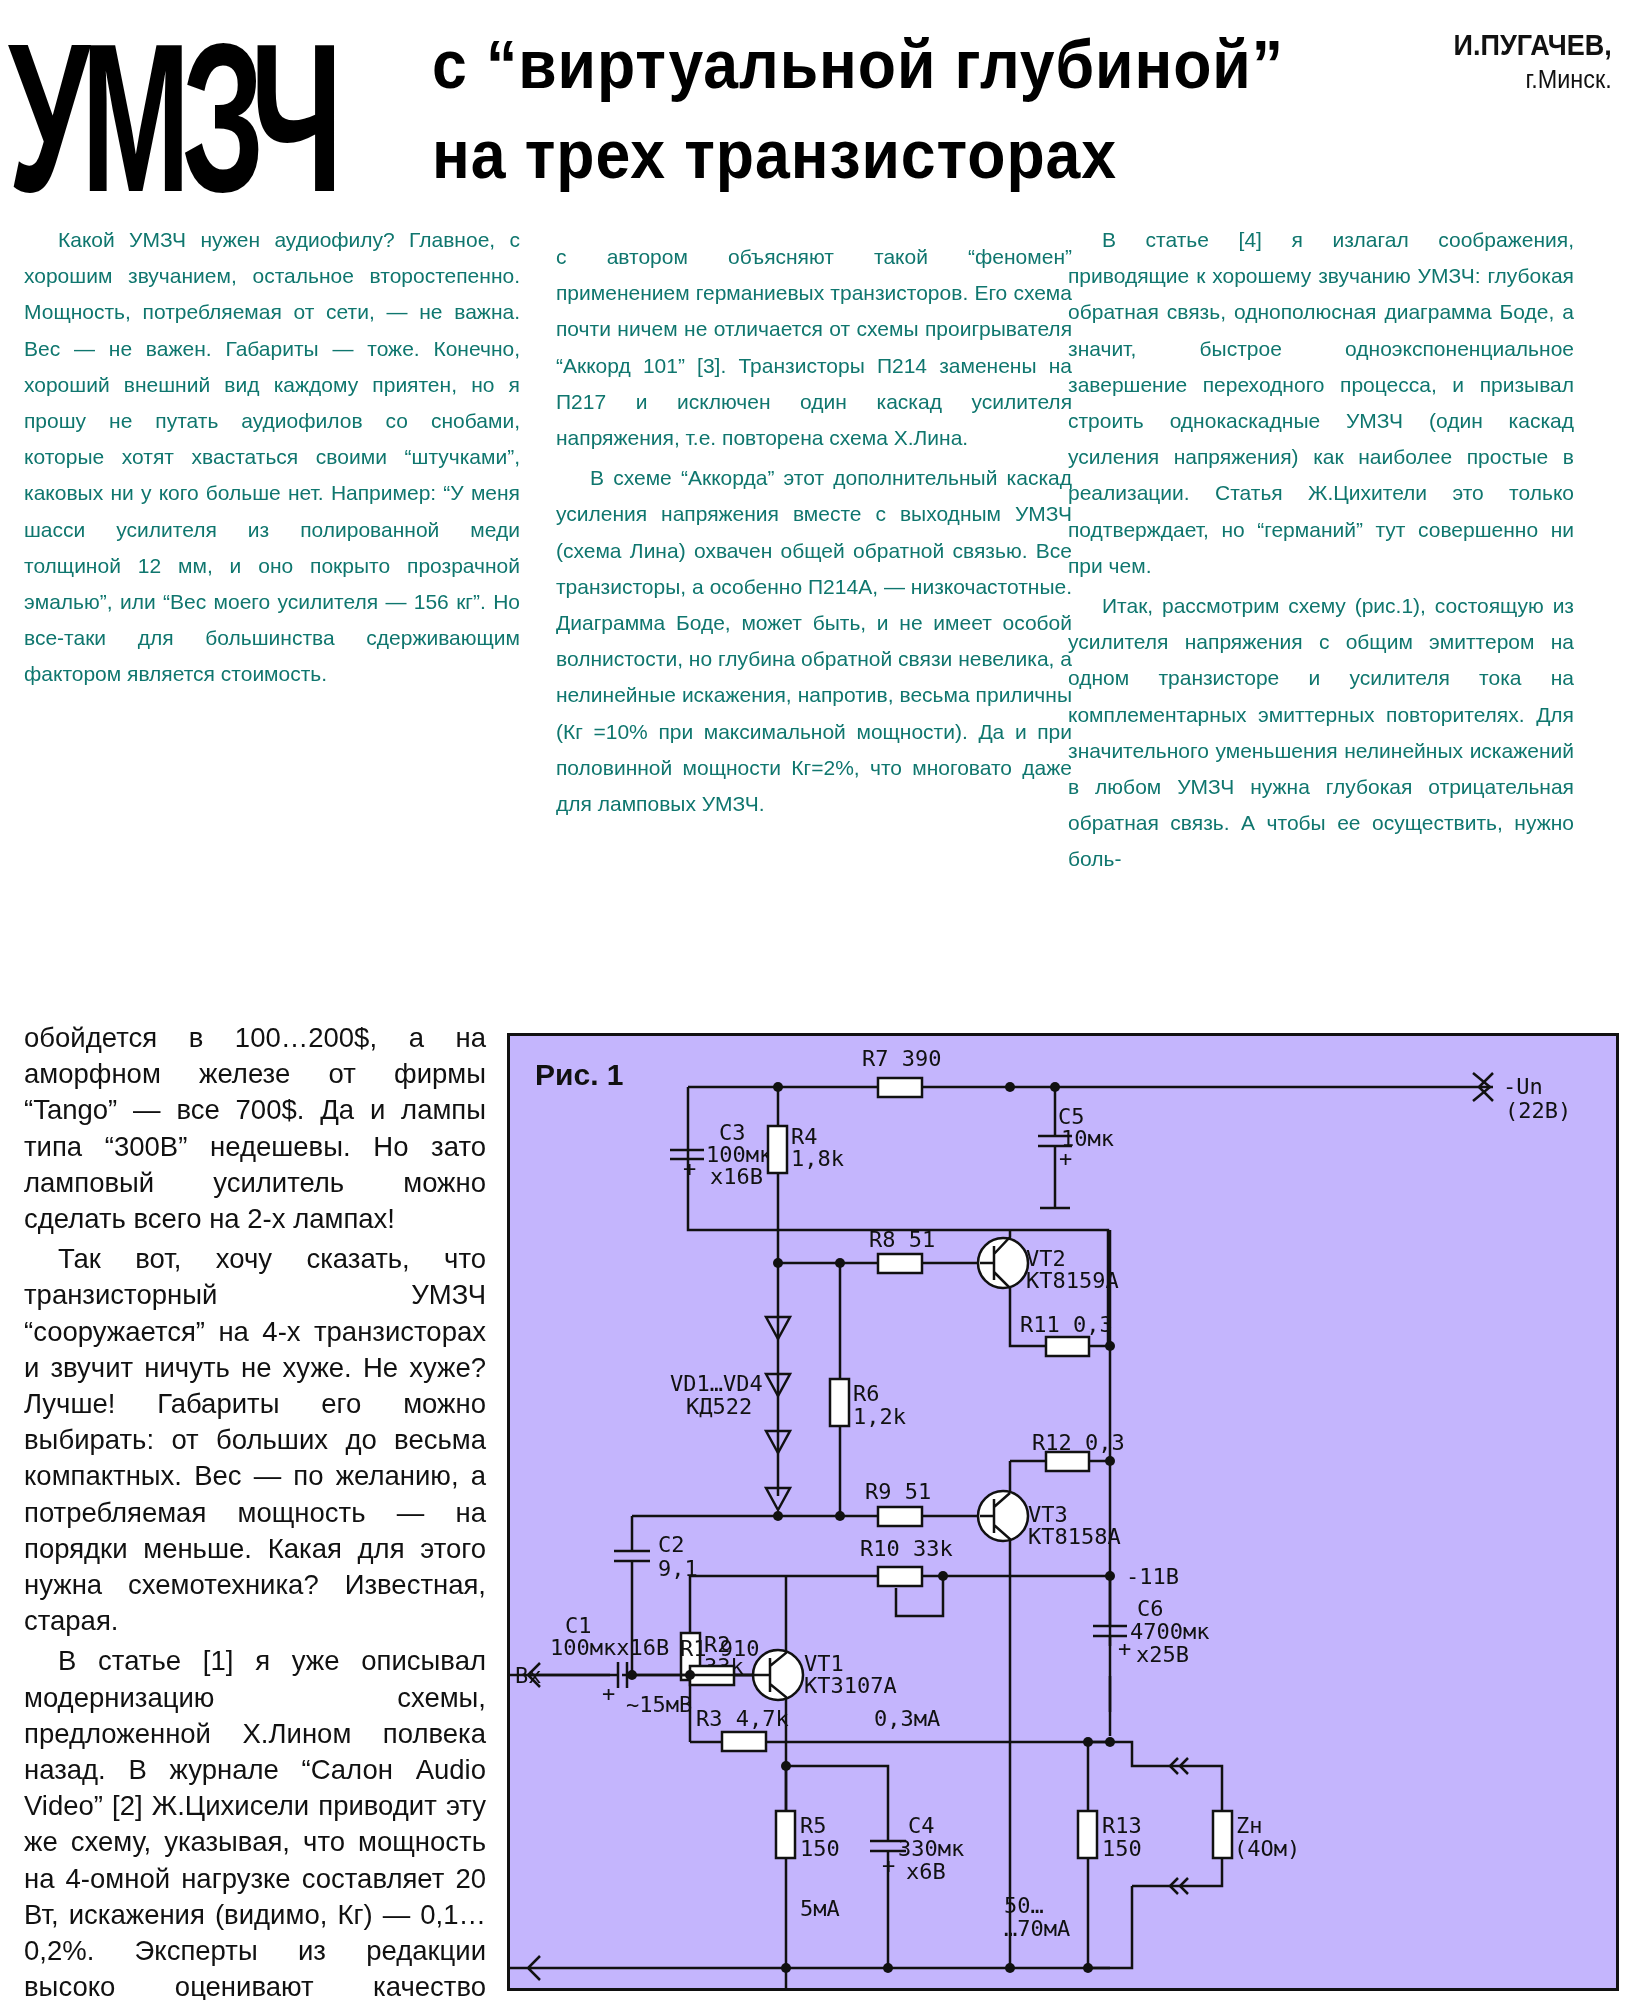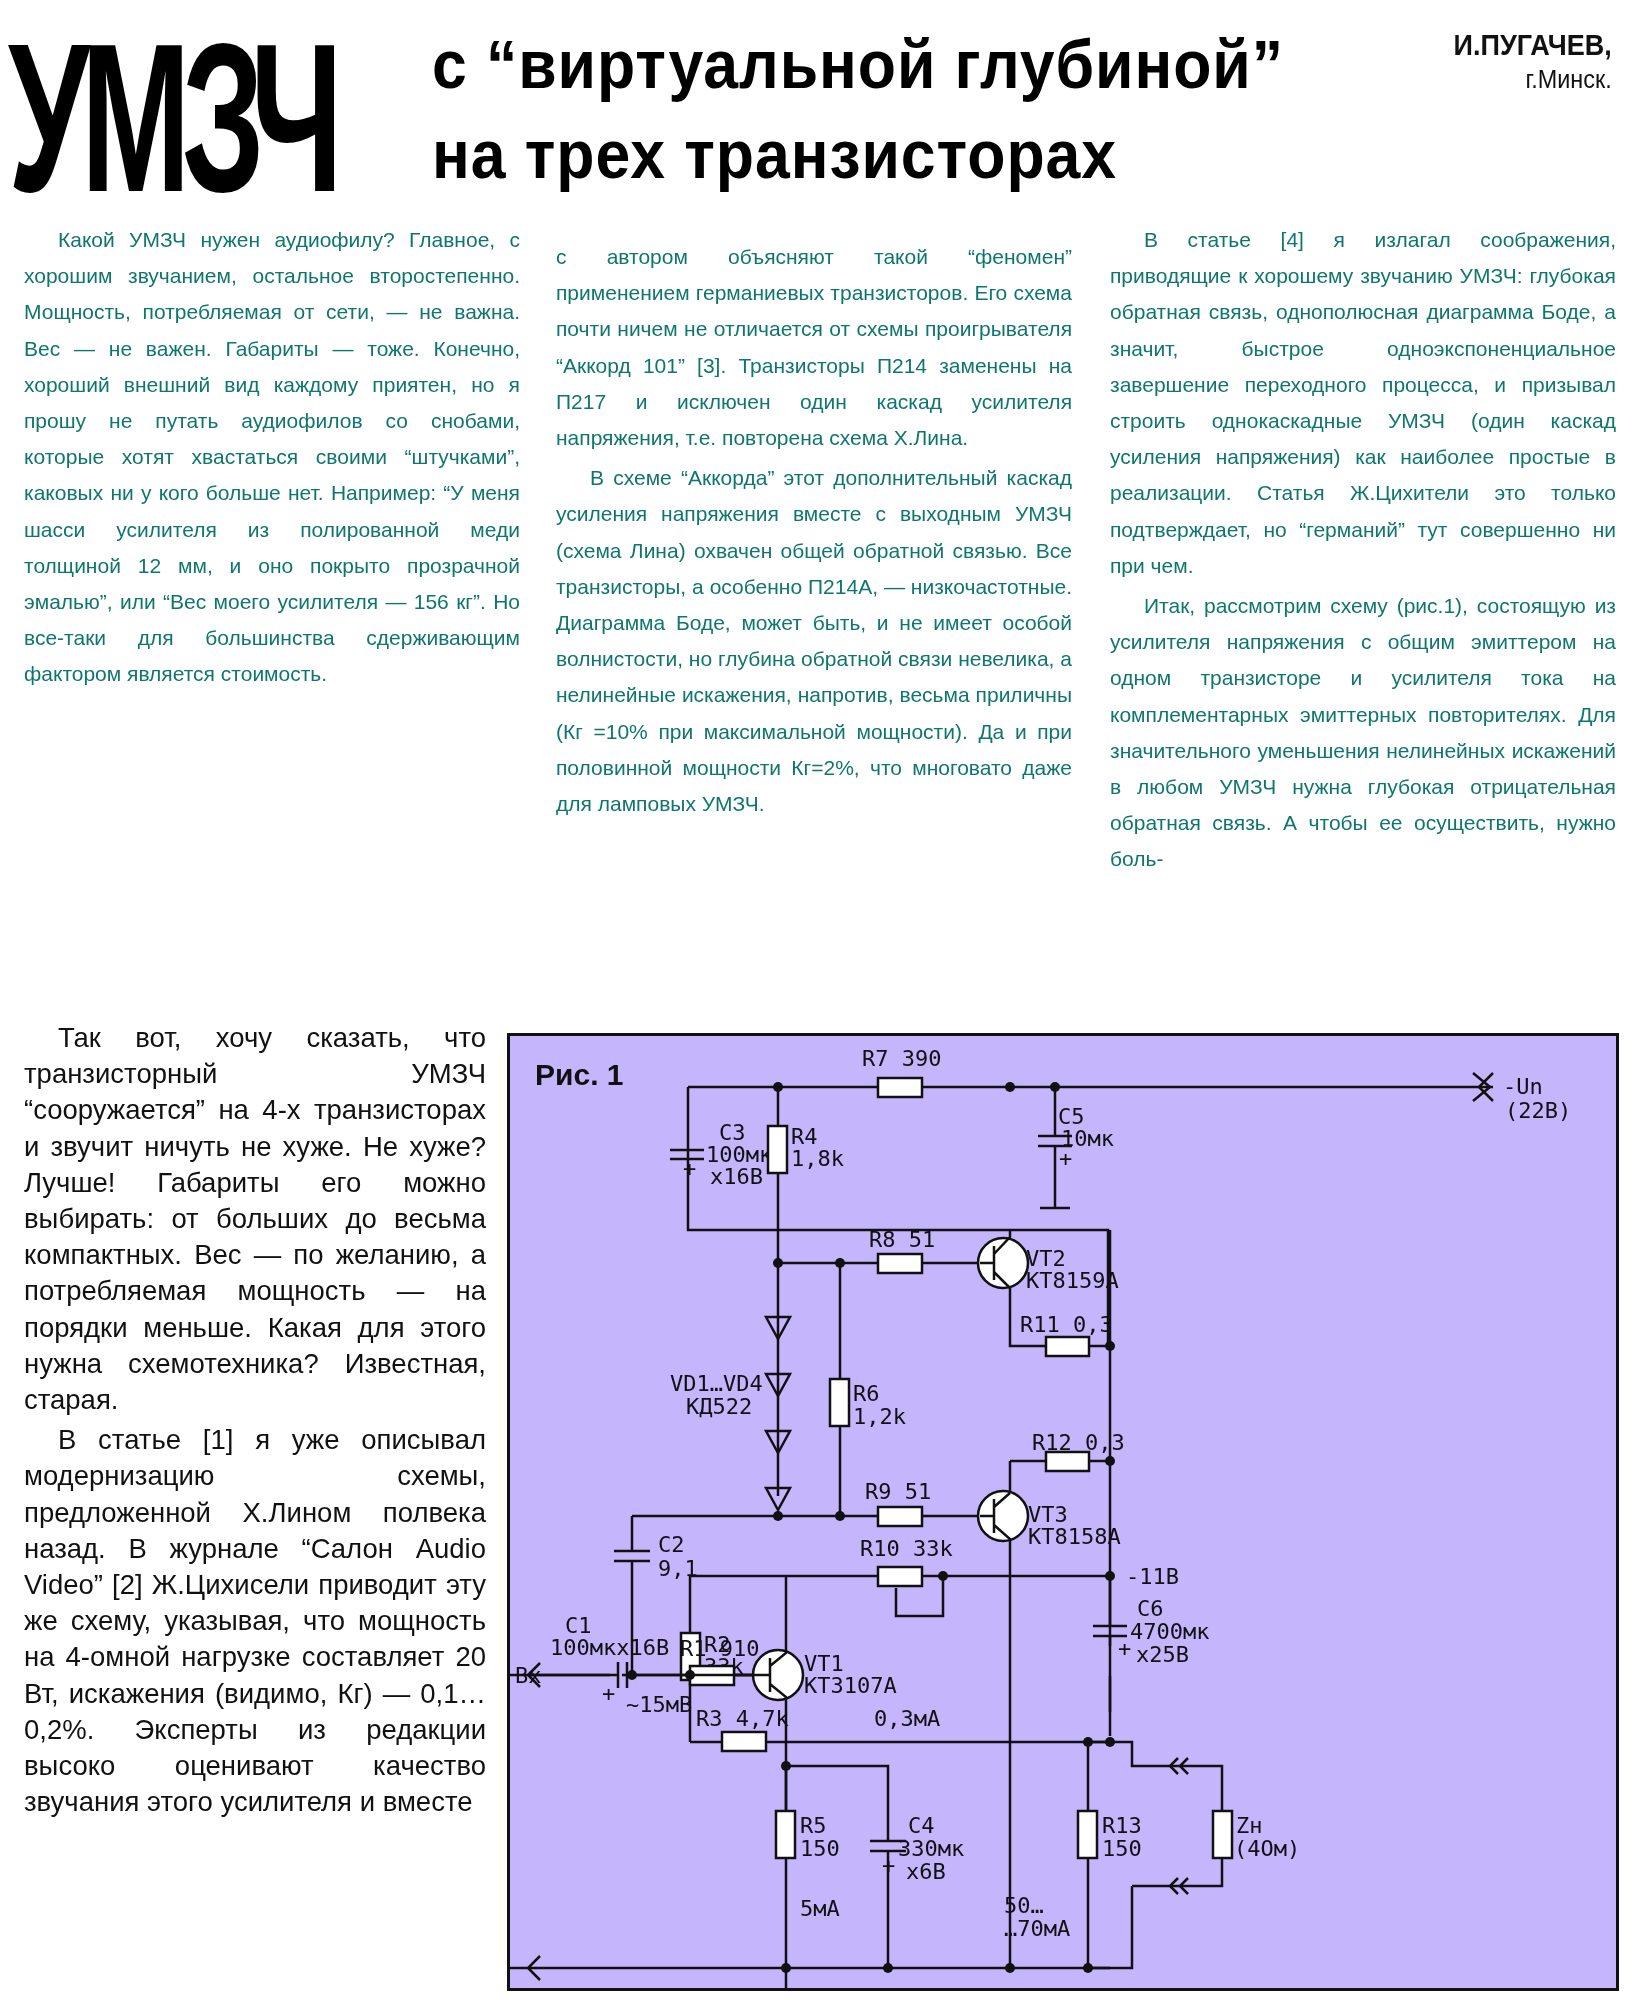--- a/index.html
+++ b/index.html
@@ -7,21 +7,21 @@
   .title-big { position: absolute; left: 8px; top: 18px; font-family: "Liberation Sans", sans-serif; font-weight: 700; font-size: 212px; line-height: 200px; letter-spacing: -14px; transform: scaleX(0.62); transform-origin: left top; color: #000; }
   .subtitle { position: absolute; left: 432px; font-weight: 700; font-size: 68px; line-height: 72px; letter-spacing: 1px; transform: scaleX(0.92); transform-origin: left top; color: #000; }
   .sub1 { top: 28px; }
   .sub2 { top: 118px; }
   .author { position: absolute; right: 26px; top: 28px; text-align: right; font-weight: 700; font-size: 30px; line-height: 34px; transform: scaleX(0.9); transform-origin: right top; }
   .author .city { font-weight: 400; font-size: 26px; }
   .col { position: absolute; font-size: 21px; line-height: 36.2px; text-align: justify; color: #0f766e; }
   .col p { margin: 0 0 4px 0; text-indent: 34px; }
   .col1 { left: 24px; top: 222px; width: 496px; }
   .col2 { left: 556px; top: 239px; width: 516px; }
-  .col3 { left: 1110px; top: 222px; width: 506px; }
+  .col3 { left: 1068px; top: 222px; width: 506px; }
   .col1-lower { position: absolute; left: 24px; top: 1020px; width: 462px; font-size: 27.5px; line-height: 36.2px; text-align: justify; }
   .col1-lower p { margin: 0 0 4px 0; text-indent: 34px; }
   .col1-lower p.cont { text-indent: 0; }
   .figure { position: absolute; left: 507px; top: 1033px; width: 1112px; height: 958px; border: 3px solid #111; box-sizing: border-box; background: #c4b5fd; }
   .fig-label { position: absolute; left: 25px; top: 22px; font-weight: 700; font-size: 30px; }
   .schem { position: absolute; left: 0; top: 0; }
   .lbl { font-family: "DejaVu Sans Mono", monospace; font-size: 22px; fill: #111; }
   .wire { stroke: #111; stroke-width: 2.5; fill: none; }
   .comp { stroke: #111; stroke-width: 2.5; fill: #fff; }
   .dot { fill: #111; }
@@ -35,20 +35,21 @@
 <div class="author">
   <div>И.ПУГАЧЕВ,</div>
   <div class="city">г.Минск.</div>
 </div>
 
 <div class="col col1">
   <p>Какой УМЗЧ нужен аудиофилу? Главное, с хорошим звучанием, остальное второстепенно. Мощность, потребляемая от сети, — не важна. Вес — не важен. Габариты — тоже. Конечно, хороший внешний вид каждому приятен, но я прошу не путать аудиофилов со снобами, которые хотят хвастаться своими “штучками”, каковых ни у кого больше нет. Например: “У меня шасси усилителя из полированной меди толщиной 12 мм, и оно покрыто прозрачной эмалью”, или “Вес моего усилителя — 156 кг”. Но все-таки для большинства сдерживающим фактором является стоимость.</p>
 </div>
 
 <div class="col1-lower">
+  <p class="cont">обойдется в 100…200$, а на аморфном железе от фирмы “Tango” — все 700$. Да и лампы типа “300B” недешевы. Но зато ламповый усилитель можно сделать всего на 2-х лампах!</p>
   <p>Так вот, хочу сказать, что транзисторный УМЗЧ “сооружается” на 4-х транзисторах и звучит ничуть не хуже. Не хуже? Лучше! Габариты его можно выбирать: от больших до весьма компактных. Вес — по желанию, а потребляемая мощность — на порядки меньше. Какая для этого нужна схемотехника? Известная, старая.</p>
   <p>В статье [1] я уже описывал модернизацию схемы, предложенной Х.Лином полвека назад. В журнале “Салон Audio Video” [2] Ж.Цихисели приводит эту же схему, указывая, что мощность на 4-омной нагрузке составляет 20 Вт, искажения (видимо, Кг) — 0,1…0,2%. Эксперты из редакции высоко оценивают качество звучания этого усилителя и вместе</p>
 </div>
 
 <div class="col col2">
   <p style="text-indent:0">с автором объясняют такой “феномен” применением германиевых транзисторов. Его схема почти ничем не отличается от схемы проигрывателя “Аккорд 101” [3]. Транзисторы П214 заменены на П217 и исключен один каскад усилителя напряжения, т.е. повторена схема Х.Лина.</p>
   <p>В схеме “Аккорда” этот дополнительный каскад усиления напряжения вместе с выходным УМЗЧ (схема Лина) охвачен общей обратной связью. Все транзисторы, а особенно П214А, — низкочастотные. Диаграмма Боде, может быть, и не имеет особой волнистости, но глубина обратной связи невелика, а нелинейные искажения, напротив, весьма приличны (Кг =10% при максимальной мощности). Да и при половинной мощности Кг=2%, что многовато даже для ламповых УМЗЧ.</p>
 </div>
 
 <div class="col col3">

